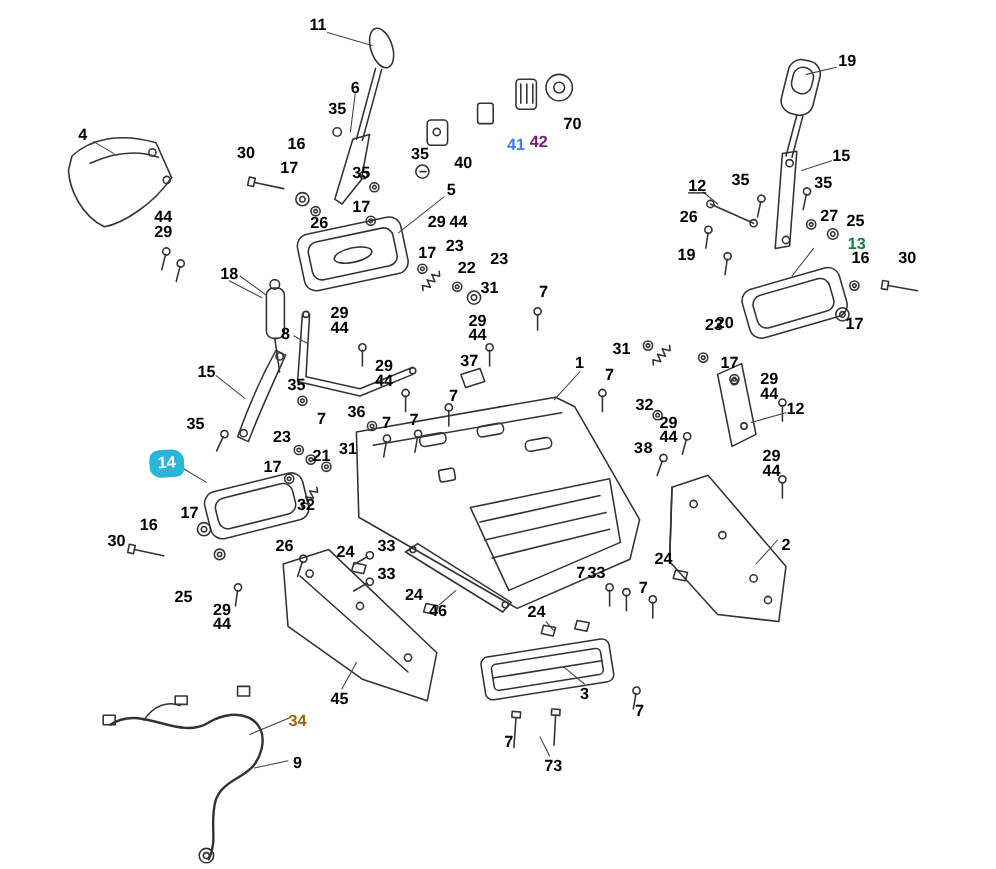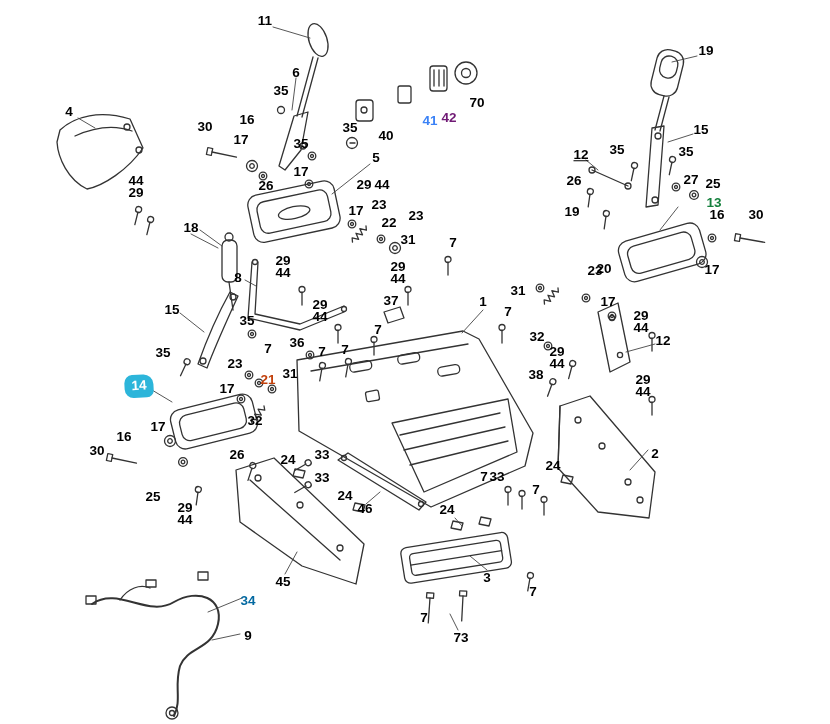--- a/index.html
+++ b/index.html
@@ -357,22 +357,22 @@
       <div class="lbl" style="left: 663px; top: 341px; color: rgb(0, 0, 0);">12</div>
       <div class="lbl" style="left: 297px; top: 343px; color: rgb(0, 0, 0);">36</div>
       <div class="lbl" style="left: 268px; top: 349px; color: rgb(0, 0, 0);">7</div>
       <div class="lbl" style="left: 345px; top: 350px; color: rgb(0, 0, 0);">7</div>
       <div class="lbl" style="left: 322px; top: 352px; color: rgb(0, 0, 0);">7</div>
       <div class="lbl" style="left: 557px; top: 352px; color: rgb(0, 0, 0);">29</div>
       <div class="lbl" style="left: 163px; top: 353px; color: rgb(0, 0, 0);">35</div>
       <div class="lbl" style="left: 235px; top: 364px; color: rgb(0, 0, 0);">23</div>
       <div class="lbl" style="left: 557px; top: 364px; color: rgb(0, 0, 0);">44</div>
       <div class="lbl" style="left: 290px; top: 374px; color: rgb(0, 0, 0);">31</div>
-      <div class="lbl" style="left: 536px; top: 375px; color: rgb(0, 0, 0);">38</div>
-      <div class="lbl" style="left: 268px; top: 380px; color: #c2410c;">21</div>
+      <div class="lbl" style="left: 536px; top: 375px; color: rgb(0, 0, 0); font-family: Liberation Mono, monospace;">38</div>
+      <div class="lbl" style="left: 268px; top: 380px; color: #000000;">21</div>
       <div class="lbl" style="left: 643px; top: 380px; color: rgb(0, 0, 0);">29</div>
       <div class="lbl hl" style="left: 139px; top: 386px; color: rgb(255, 255, 255); background: rgb(44, 181, 218);">14</div>
       <div class="lbl" style="left: 227px; top: 389px; color: rgb(0, 0, 0);">17</div>
       <div class="lbl" style="left: 643px; top: 392px; color: rgb(0, 0, 0);">44</div>
       <div class="lbl" style="left: 255px; top: 421px; color: rgb(0, 0, 0);">32</div>
       <div class="lbl" style="left: 158px; top: 427px; color: rgb(0, 0, 0);">17</div>
       <div class="lbl" style="left: 124px; top: 437px; color: rgb(0, 0, 0);">16</div>
       <div class="lbl" style="left: 97px; top: 451px; color: rgb(0, 0, 0);">30</div>
       <div class="lbl" style="left: 655px; top: 454px; color: rgb(0, 0, 0);">2</div>
       <div class="lbl" style="left: 237px; top: 455px; color: rgb(0, 0, 0);">26</div>
@@ -385,18 +385,18 @@
       <div class="lbl" style="left: 536px; top: 490px; color: rgb(0, 0, 0);">7</div>
       <div class="lbl" style="left: 345px; top: 496px; color: rgb(0, 0, 0);">24</div>
       <div class="lbl" style="left: 153px; top: 497px; color: rgb(0, 0, 0);">25</div>
       <div class="lbl" style="left: 185px; top: 508px; color: rgb(0, 0, 0);">29</div>
       <div class="lbl" style="left: 365px; top: 509px; color: rgb(0, 0, 0);">46</div>
       <div class="lbl" style="left: 447px; top: 510px; color: rgb(0, 0, 0);">24</div>
       <div class="lbl" style="left: 185px; top: 520px; color: rgb(0, 0, 0);">44</div>
       <div class="lbl" style="left: 487px; top: 578px; color: rgb(0, 0, 0);">3</div>
       <div class="lbl" style="left: 283px; top: 582px; color: rgb(0, 0, 0);">45</div>
       <div class="lbl" style="left: 533px; top: 592px; color: rgb(0, 0, 0);">7</div>
-      <div class="lbl" style="left: 248px; top: 601px; color: #0369a1;">34</div>
+      <div class="lbl" style="left: 248px; top: 601px; color: #a16207;">34</div>
       <div class="lbl" style="left: 424px; top: 618px; color: rgb(0, 0, 0);">7</div>
       <div class="lbl" style="left: 248px; top: 636px; color: rgb(0, 0, 0);">9</div>
       <div class="lbl" style="left: 461px; top: 638px; color: rgb(0, 0, 0);">73</div>
     </div>
 </div>
 
 </body></html>

